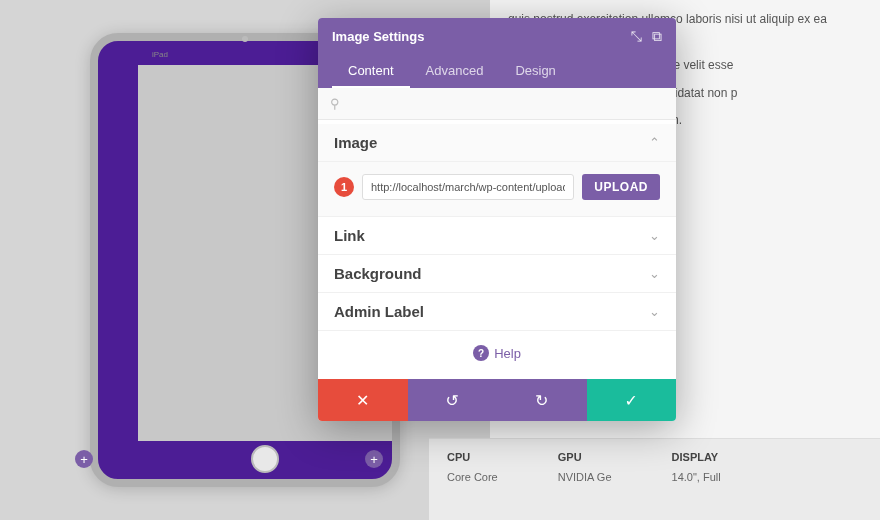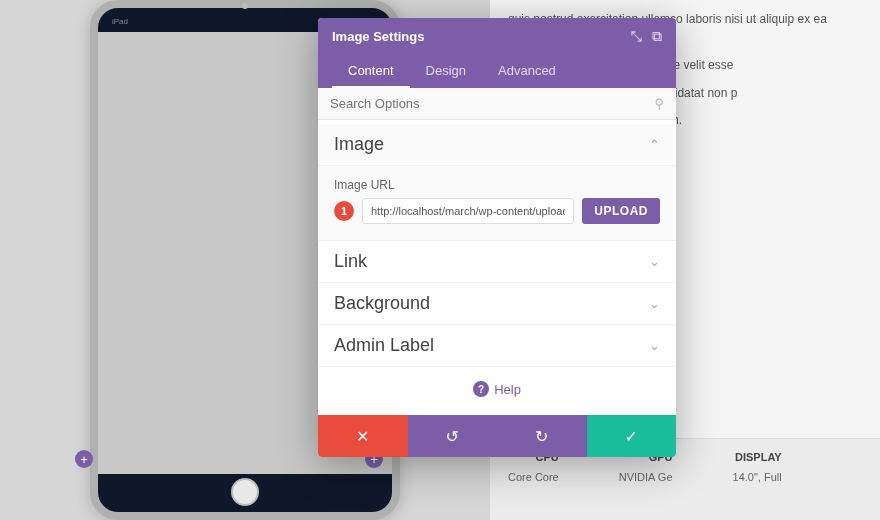--- a/index.html
+++ b/index.html
@@ -26,29 +26,30 @@
       height: 520px;
       background: #d5d5d5;
       position: relative;
       display: flex;
       align-items: center;
       justify-content: center;
     }
 
     .ipad-device {
       width: 310px;
-      height: 520px;
-      background: #0f172a;
+      height: 454px;
+      background: #4c1d95;
       border-radius: 28px;
       border: 8px solid #b0b0b0;
       box-shadow: 0 2px 16px rgba(0,0,0,0.18);
       position: relative;
       display: flex;
       flex-direction: column;
       align-items: center;
+      padding-left: 40px;
     }
 
     .ipad-top-bar {
       width: 100%;
       height: 22px;
       display: flex;
       align-items: center;
       justify-content: space-between;
       padding: 0 14px;
       margin-top: 2px;
@@ -252,23 +253,23 @@
       padding: 10px 16px;
       cursor: pointer;
       border-bottom: 1px solid #f0f0f0;
     }
 
     .section-header.open {
       background: #fafafa;
     }
 
     .section-title {
-      font-size: 18px;
+      font-size: 15px;
       color: #444;
-      font-weight: 400;
+      font-weight: 700;
       text-align: center;
     }
 
     .chevron-icon {
       color: #aaa;
       font-size: 13px;
     }
 
     
     .image-section-content {
@@ -409,21 +410,21 @@
     <div class="plus-btn-left">+</div>
     <div class="plus-btn-right">+</div>
   </div>
 
   <div class="right-content">
     <p>quis nostrud exercitation ullamco laboris nisi ut aliquip ex ea commod</p>
     <p>olor in reprehenderit in voluptate velit esse</p>
     <p>ur. Excepteur sint occaecat cupidatat non p</p>
     <p>rerunt mollit anim id est laborum.</p>
 
-    <div style="position:absolute;bottom:0;right:0;width:390px;height:82px;background:#ebebeb;border-top:1px solid #ddd;display:flex;align-items:flex-start;padding:10px 18px;gap:30px;text-align:right;">
+    <div style="position:absolute;bottom:0;right:0;width:451px;height:82px;background:#ebebeb;border-top:1px solid #ddd;display:flex;align-items:flex-start;padding:10px 18px;gap:30px;">
       <div class="spec-row">
         <span class="spec-label">CPU</span>
         <span>Core Core</span>
       </div>
       <div class="spec-row">
         <span class="spec-label">GPU</span>
         <span>NVIDIA Ge</span>
       </div>
       <div class="spec-row">
         <span class="spec-label">DISPLAY</span>
@@ -438,37 +439,35 @@
   <div class="modal-header">
     <span class="modal-title">Image Settings</span>
     <div class="modal-header-icons">
       <span class="header-icon">⤡</span>
       <span class="header-icon">⧉</span>
     </div>
   </div>
 
   <div class="modal-tabs">
     <div class="tab active">Content</div>
+    <div class="tab">Advanced</div>
     <div class="tab">Design</div>
-    <div class="tab">Advanced</div>
   </div>
 
   <div class="modal-search">
-    <input class="search-input" type="text" placeholder="Search Options" style="">
     <span class="search-icon">⚲</span>
   </div>
 
   <div class="modal-body">
 
     <div class="section-header open">
       <span class="section-title">Image</span>
       <span class="chevron-icon">⌃</span>
     </div>
     <div class="image-section-content">
-      <div class="field-label">Image URL</div>
       <div class="image-url-row">
         <div class="step-badge">1</div>
         <input class="url-input" type="text" value="http://localhost/march/wp-content/uploads/201" style="">
         <button class="upload-btn">UPLOAD</button>
       </div>
     </div>
 
     <div class="section-header">
       <span class="section-title">Link</span>
       <span class="chevron-icon">⌄</span>

